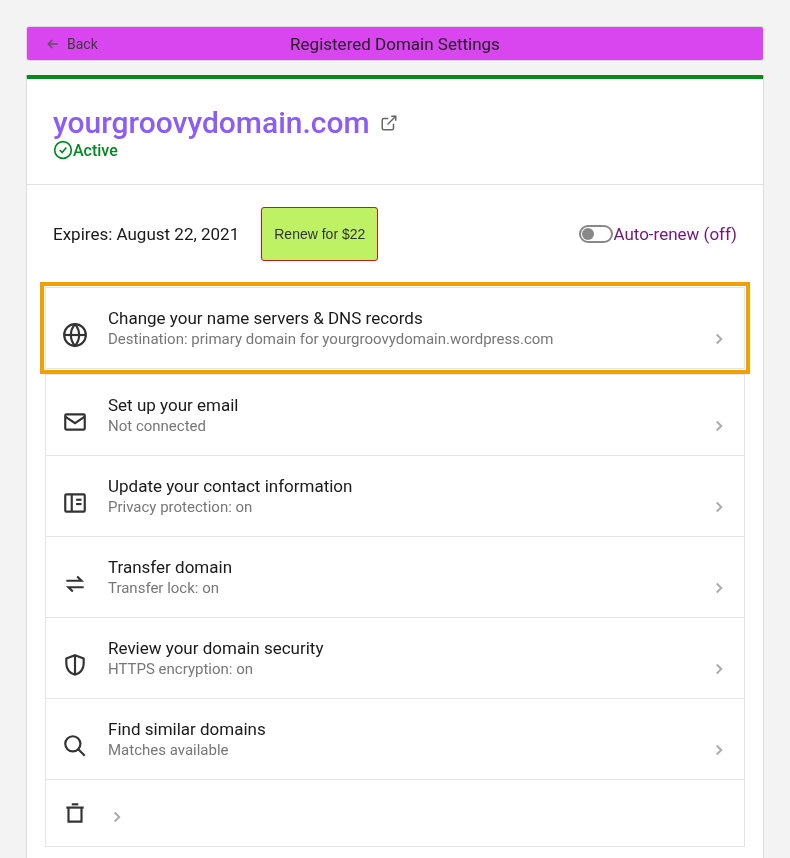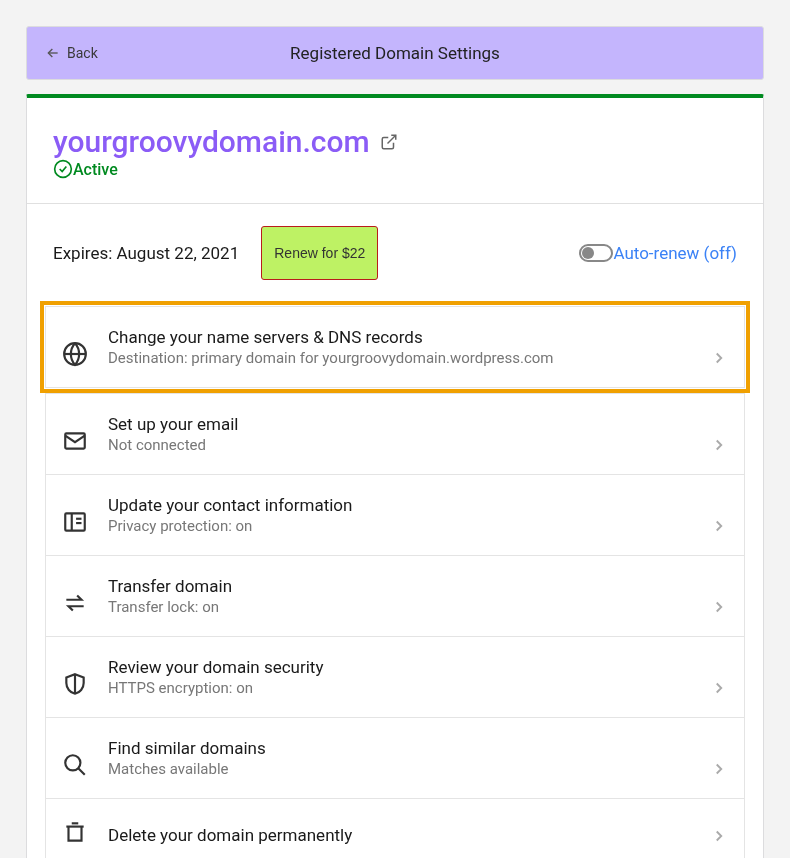--- a/index.html
+++ b/index.html
@@ -4,24 +4,24 @@
 <style>
   * { box-sizing: border-box; margin: 0; padding: 0; }
   body {
     background: #f3f3f3;
     font-family: -apple-system, BlinkMacSystemFont, "Segoe UI", Roboto, Helvetica, Arial, sans-serif;
     padding: 26px;
     width: 790px;
     color: #1a1a1a;
   }
   .header-bar {
-    background: #c4b5fd;
+    background: #d946ef;
     border: 1px solid #dcdcde;
     border-radius: 3px;
-    height: 54px;
+    height: 35px;
     display: flex;
     align-items: center;
     position: relative;
     padding: 0 18px;
     margin-bottom: 14px;
   }
   .back-btn {
     display: flex;
     align-items: center;
     gap: 6px;
@@ -79,21 +79,21 @@
     border-radius: 3px;
     cursor: pointer;
     color: #333;
   }
   .autorenew {
     margin-left: auto;
     display: flex;
     align-items: center;
     gap: 0;
     font-size: 17px;
-    color: #3b82f6;
+    color: #701a75;
   }
   .toggle {
     width: 34px;
     height: 18px;
     border-radius: 10px;
     background: #fff;
     border: 2px solid #888;
     position: relative;
     cursor: pointer;
   }
@@ -307,23 +307,20 @@
     </div>
 
     <div class="list-item">
       <span class="item-icon">
         <svg width="26" height="26" viewBox="0 0 24 24" fill="none" stroke="#333" stroke-width="2">
             <path d="M4 7h16"></path>
             <path d="M9 4h6"></path>
             <path d="M6 7v13h12V7"></path>
           </svg>
       </span>
-      <div class="item-text">
-        <div class="item-title">Delete your domain permanently</div>
-      </div>
       <span class="chevron">
         <svg width="18" height="18" viewBox="0 0 24 24" fill="none" stroke="#aaa" stroke-width="2.5">
             <path d="M9 18l6-6-6-6"></path>
           </svg>
       </span>
     </div>
 
   </div>
 </div>
 

